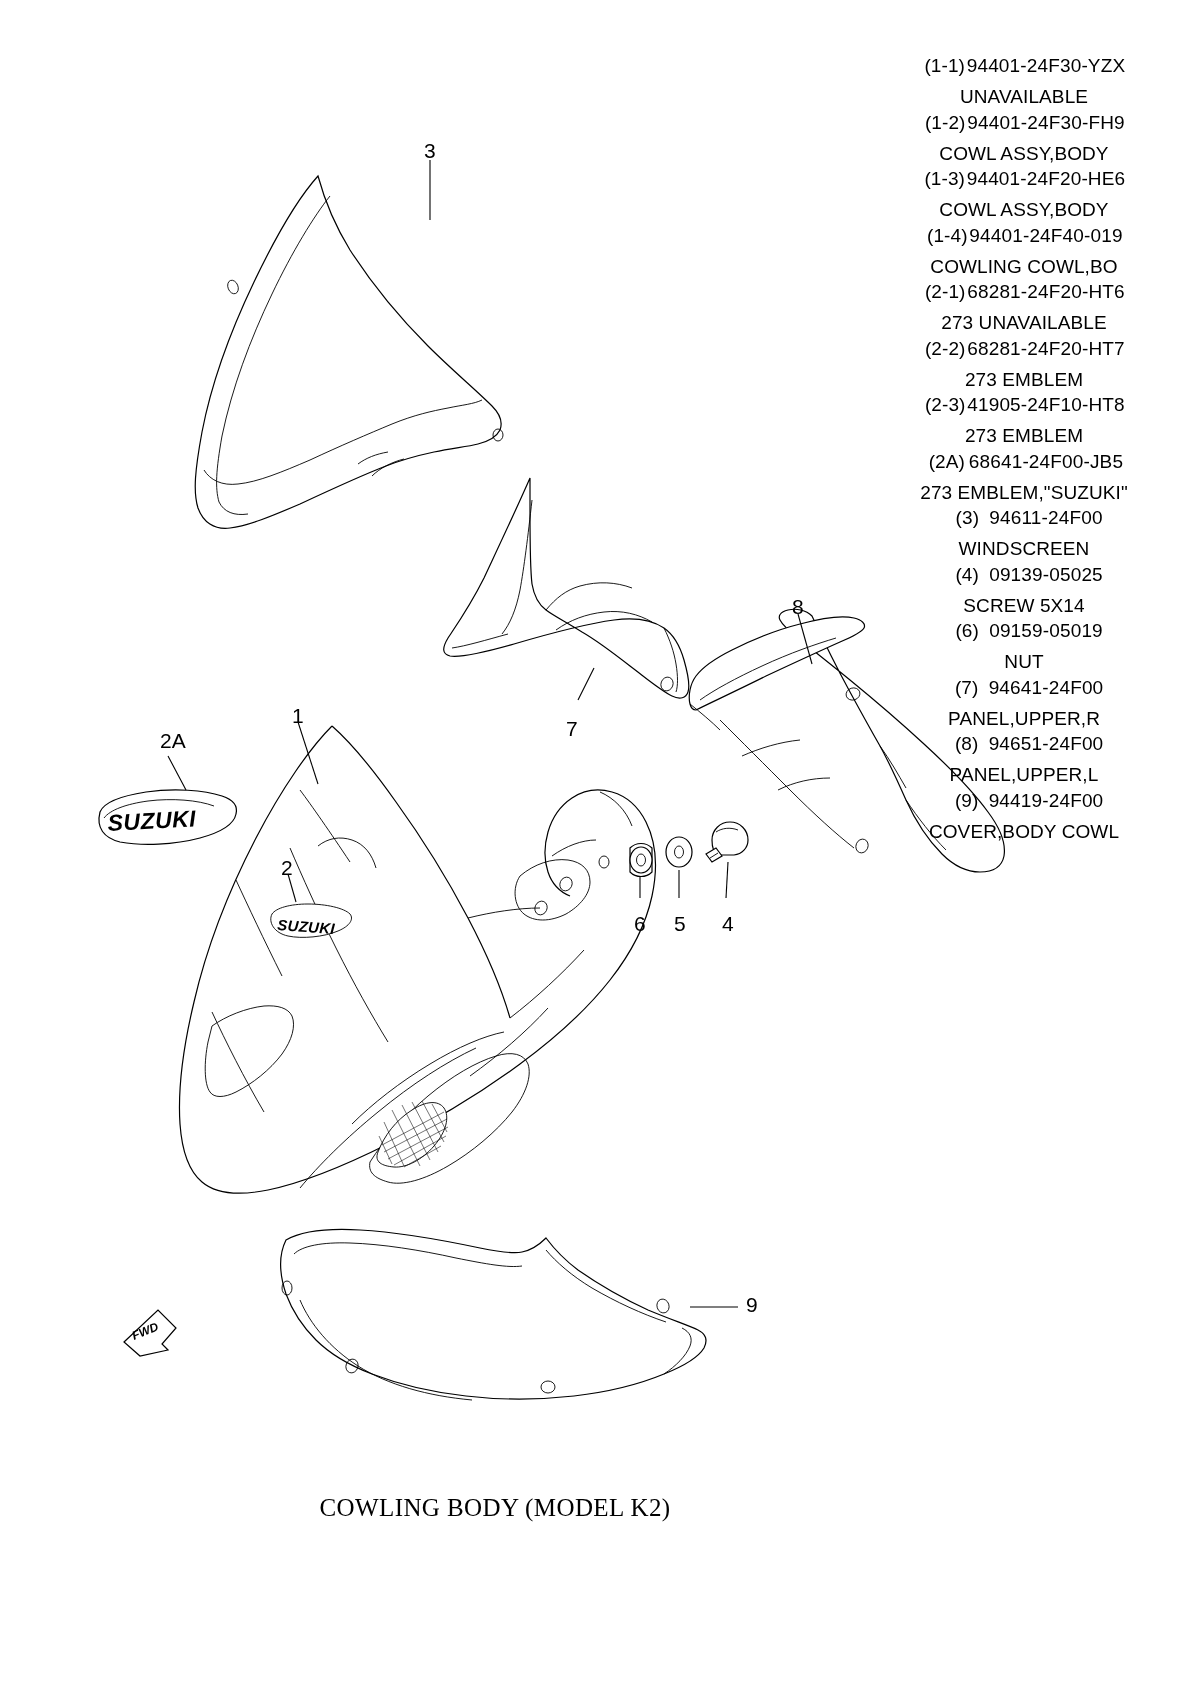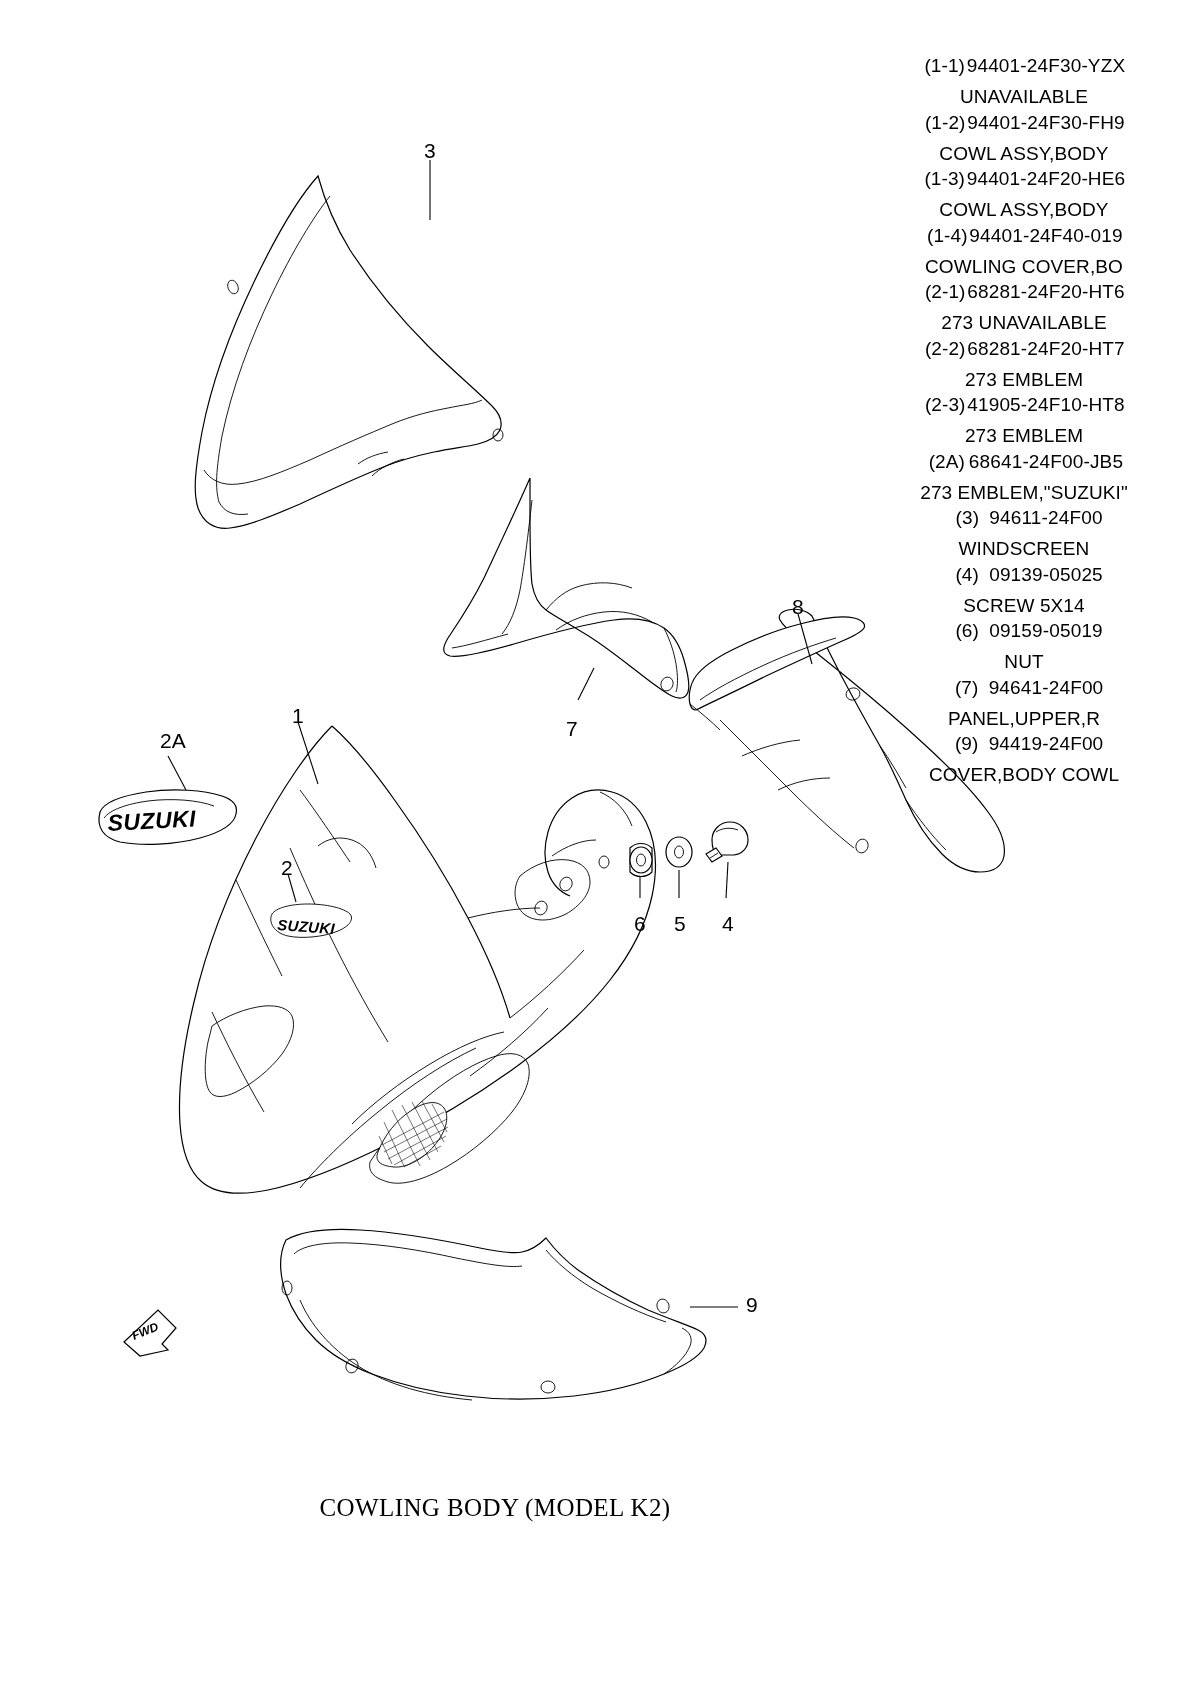--- a/index.html
+++ b/index.html
@@ -355,21 +355,21 @@
     <div class="part-entry">
       <div class="part-ref-line"><span class="part-ref">(1-2)</span><span class="part-num">94401-24F30-FH9</span></div>
       <span class="part-desc">COWL ASSY,BODY</span>
     </div>
     <div class="part-entry">
       <div class="part-ref-line"><span class="part-ref">(1-3)</span><span class="part-num">94401-24F20-HE6</span></div>
       <span class="part-desc">COWL ASSY,BODY</span>
     </div>
     <div class="part-entry">
       <div class="part-ref-line"><span class="part-ref">(1-4)</span><span class="part-num">94401-24F40-019</span></div>
-      <span class="part-desc">COWLING COVER,BO</span>
+      <span class="part-desc">COWLING COWL,BO</span>
     </div>
     <div class="part-entry">
       <div class="part-ref-line"><span class="part-ref">(2-1)</span><span class="part-num">68281-24F20-HT6</span></div>
       <span class="part-desc">273 UNAVAILABLE</span>
     </div>
     <div class="part-entry">
       <div class="part-ref-line"><span class="part-ref">(2-2)</span><span class="part-num">68281-24F20-HT7</span></div>
       <span class="part-desc">273 EMBLEM</span>
     </div>
     <div class="part-entry">
@@ -388,20 +388,24 @@
       <div class="part-ref-line"><span class="part-ref">(4)</span><span class="part-num">09139-05025</span></div>
       <span class="part-desc">SCREW 5X14</span>
     </div>
     <div class="part-entry">
       <div class="part-ref-line"><span class="part-ref">(6)</span><span class="part-num">09159-05019</span></div>
       <span class="part-desc">NUT</span>
     </div>
     <div class="part-entry">
       <div class="part-ref-line"><span class="part-ref">(7)</span><span class="part-num">94641-24F00</span></div>
       <span class="part-desc">PANEL,UPPER,R</span>
+    </div>
+    <div class="part-entry">
+      <div class="part-ref-line"><span class="part-ref">(8)</span><span class="part-num">94651-24F00</span></div>
+      <span class="part-desc">PANEL,UPPER,L</span>
     </div>
     <div class="part-entry">
       <div class="part-ref-line"><span class="part-ref">(9)</span><span class="part-num">94419-24F00</span></div>
       <span class="part-desc">COVER,BODY COWL</span>
     </div>
   </div>
 
   <div class="callout" style="left:424px; top:140px;">3</div>
   <div class="callout" style="left:792px; top:596px;">8</div>
   <div class="callout" style="left:146px; top:730px;margin-left:14px;">2A</div>

